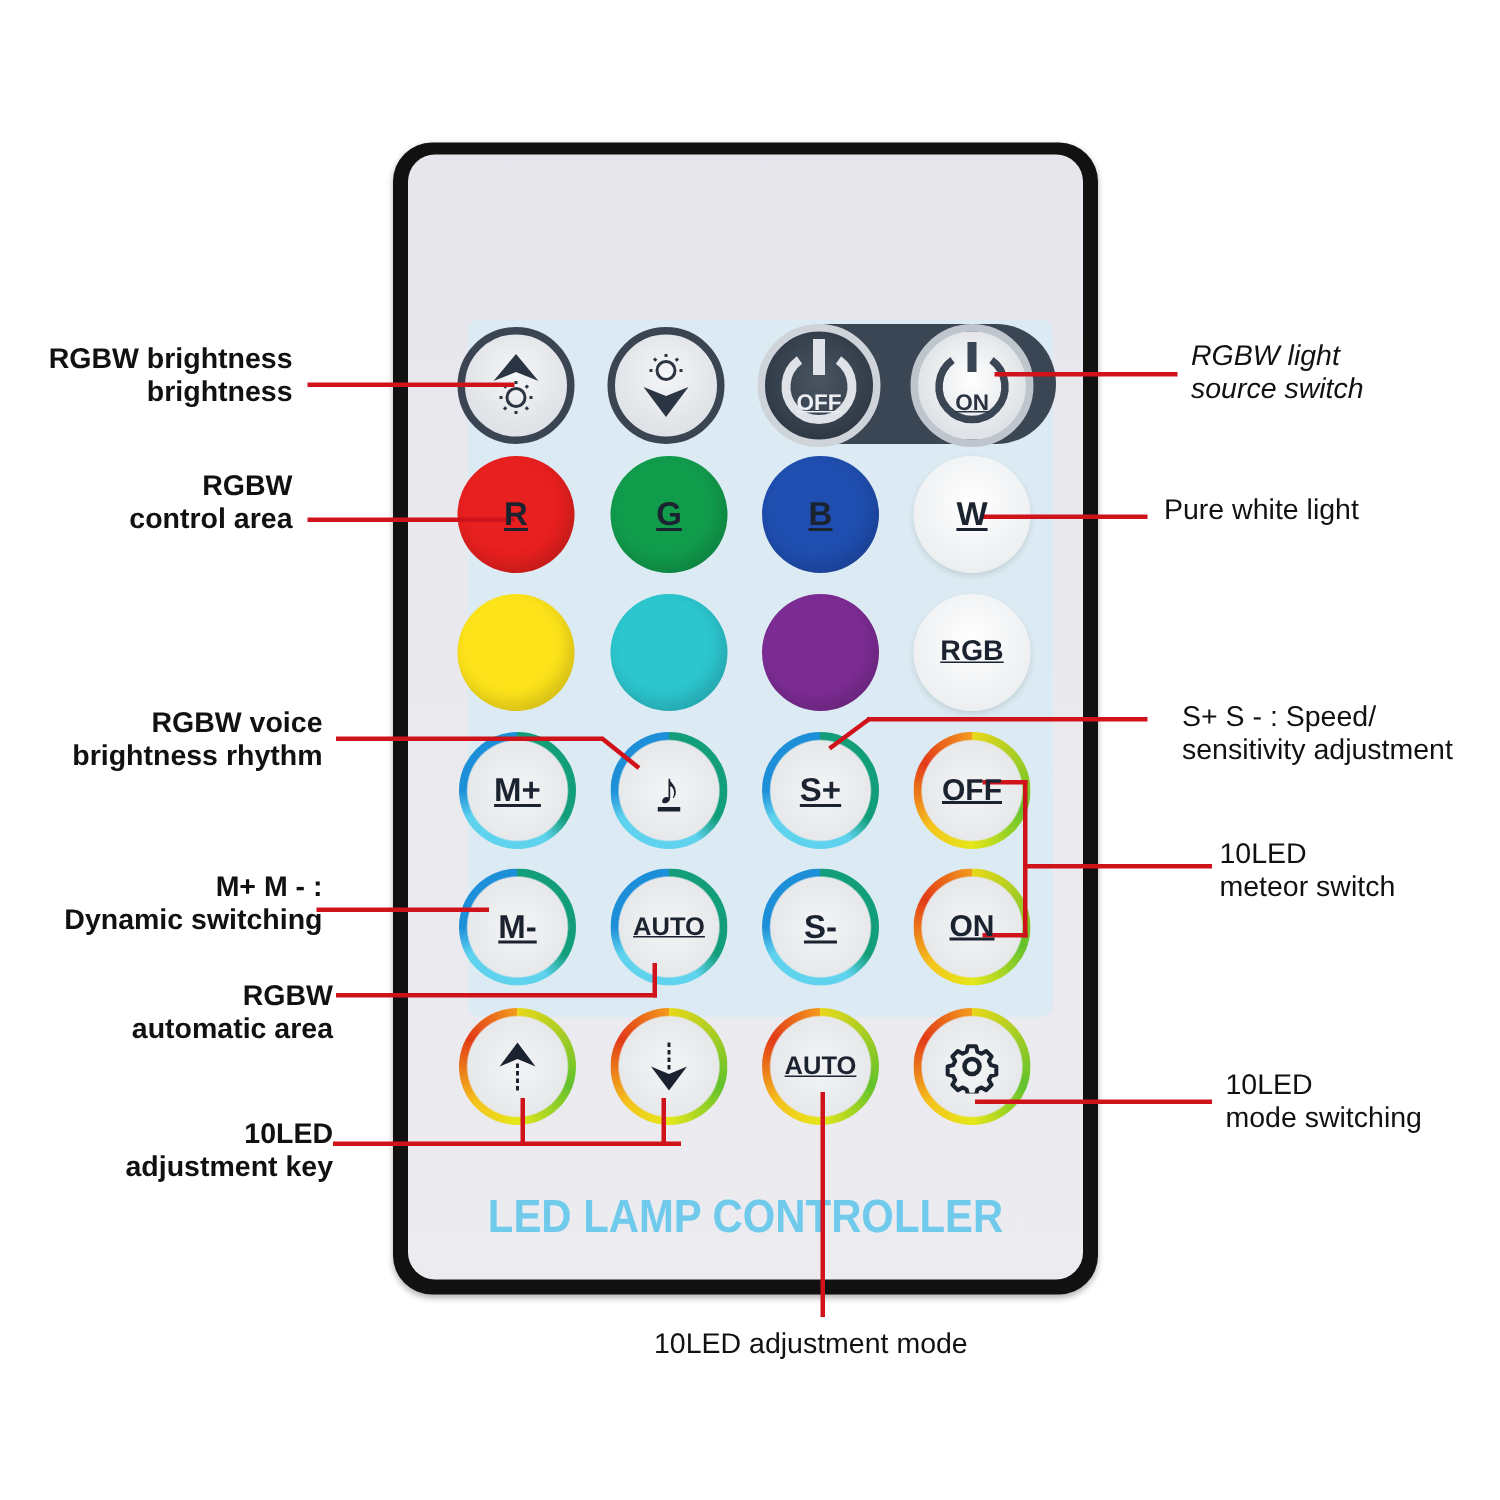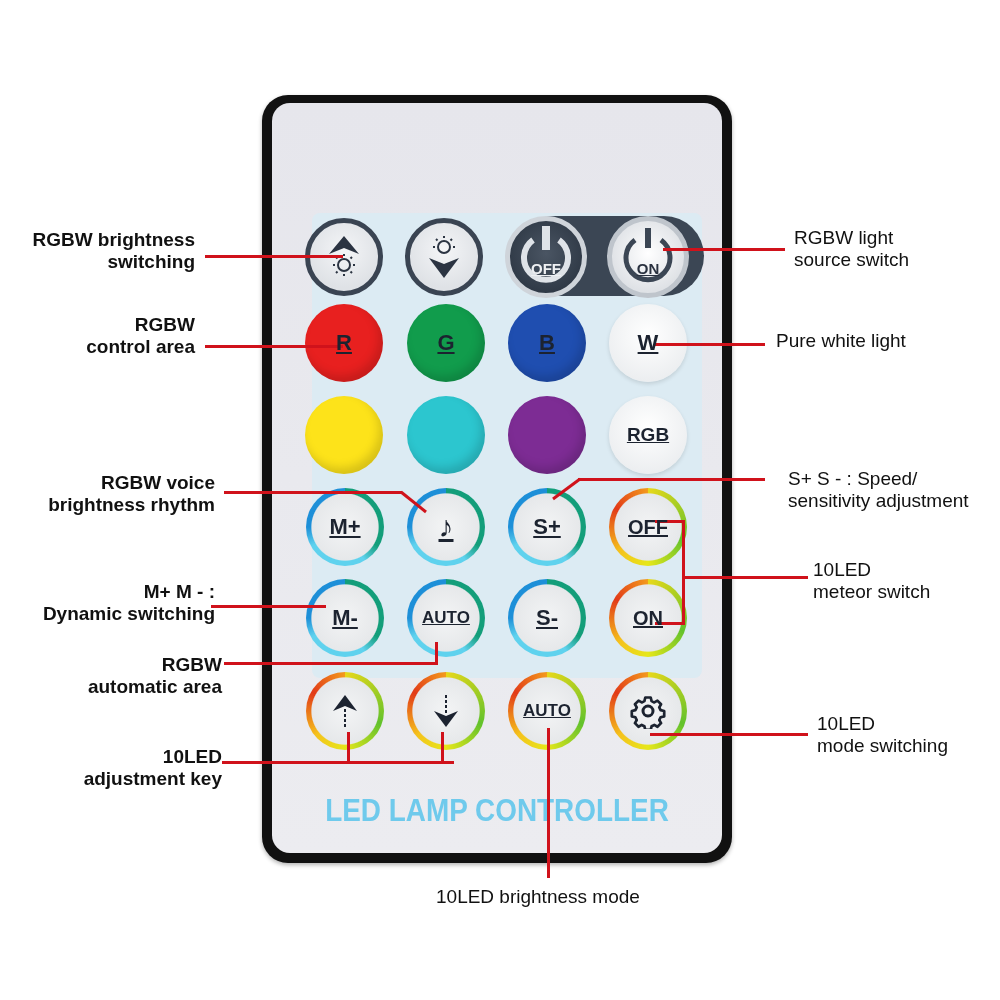--- a/index.html
+++ b/index.html
@@ -179,21 +179,21 @@
 <div class="line" style="left:655px;top:622px;width:30px;height:3px;"></div>
 <div class="line" style="left:682px;top:520px;width:3px;height:105px;"></div>
 <div class="line" style="left:682px;top:576px;width:126px;height:3px;"></div>
 
 <div class="line" style="left:650px;top:733px;width:158px;height:3px;"></div>
 
 <div class="line" style="left:547px;top:728px;width:3px;height:150px;"></div>
 
 <div class="label r" style="right:805px;top:229px;">
   <span>RGBW brightness</span>
-    <span>switching</span>
+    <span>brightness</span>
 </div>
 <div class="label r" style="right:805px;top:314px;">
   <span>RGBW</span>
     <span>control area</span>
 </div>
 <div class="label r" style="right:785px;top:472px;margin-left:24px;">
   <span>RGBW voice</span>
     <span>brightness rhythm</span>
 </div>
 <div class="label r" style="right:785px;top:581px;">
@@ -202,34 +202,34 @@
 </div>
 <div class="label r" style="right:778px;top:654px;">
   <span>RGBW</span>
     <span>automatic area</span>
 </div>
 <div class="label r" style="right:778px;top:746px;">
   <span>10LED</span>
     <span>adjustment key</span>
 </div>
 
-<div class="label" style="left:794px;top:227px;">
+<div class="label" style="left:794px;top:227px;font-style:italic;">
   <span>RGBW light</span>
     <span>source switch</span>
 </div>
 <div class="label" style="left:776px;top:330px;text-align:right;">
   <span>Pure white light</span>
 </div>
 <div class="label" style="left:788px;top:468px;">
   <span>S+  S - : Speed/</span>
     <span>sensitivity adjustment</span>
 </div>
 <div class="label" style="left:813px;top:559px;">
   <span>10LED</span>
     <span>meteor switch</span>
 </div>
 <div class="label" style="left:817px;top:713px;">
   <span>10LED</span>
     <span>mode switching</span>
 </div>
 <div class="label" style="left:436px;top:886px;">
-  <span>10LED brightness mode</span>
+  <span>10LED adjustment mode</span>
 </div>
 
 </body></html>

